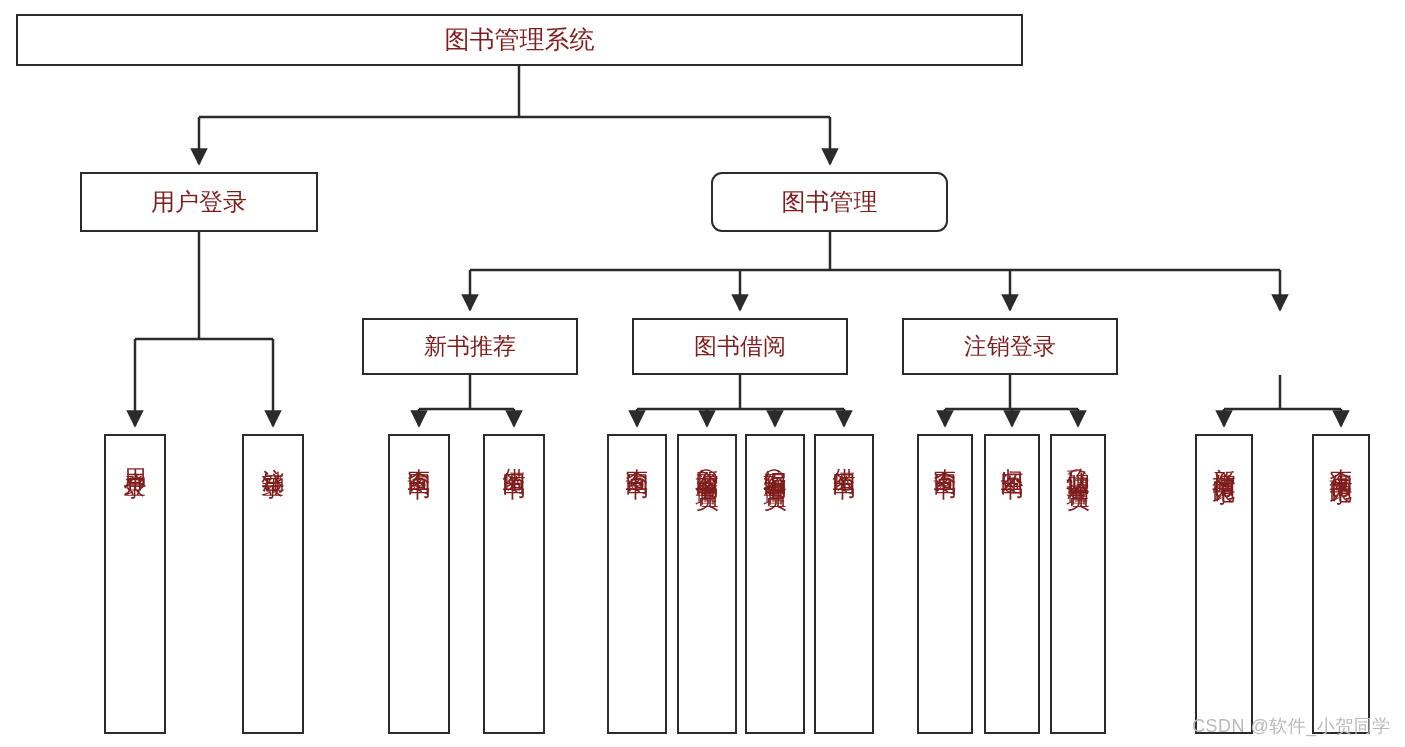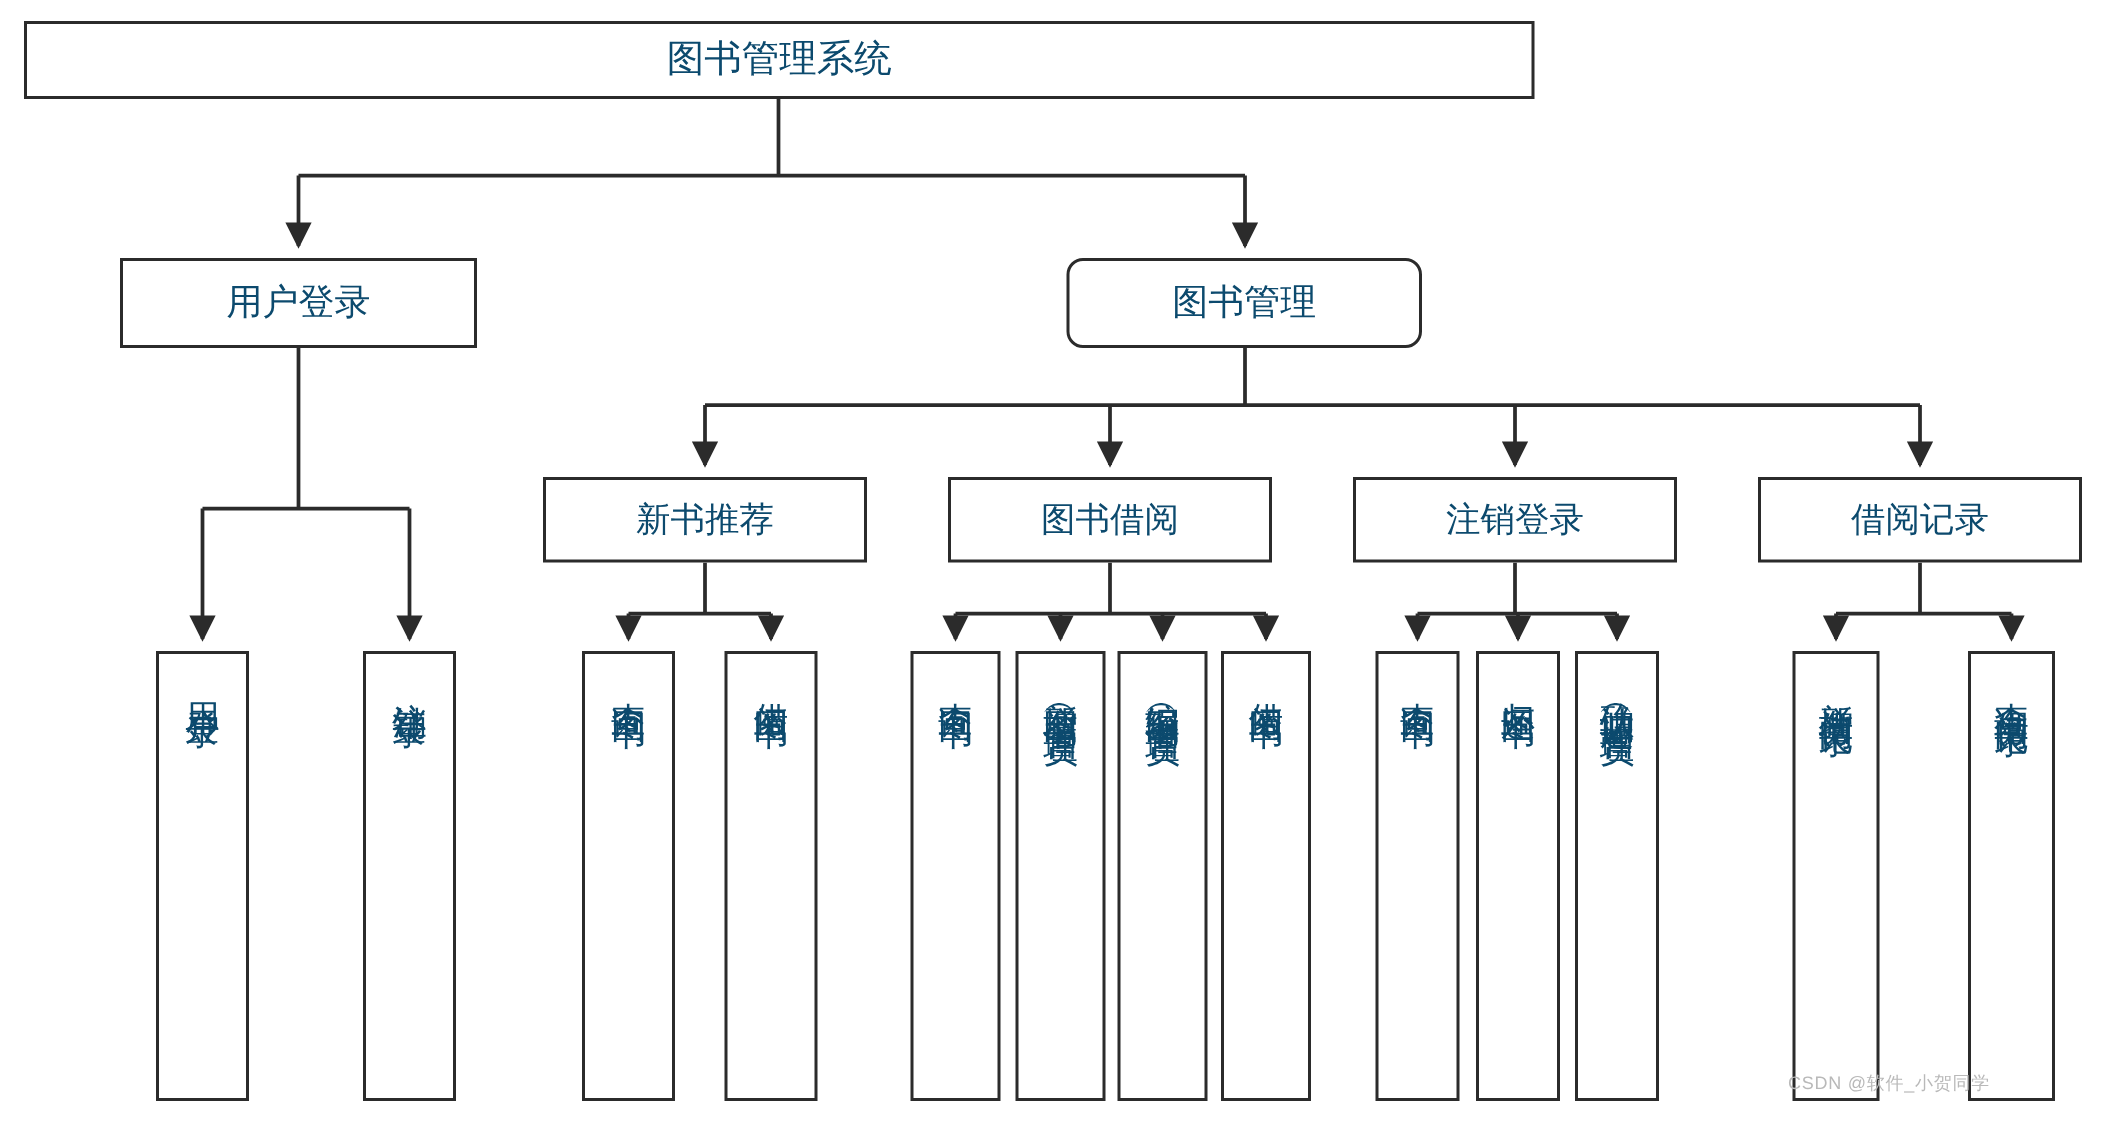--- a/index.html
+++ b/index.html
@@ -26,21 +26,21 @@
     pointer-events: none;
   }
   .node {
     position: absolute;
     box-sizing: border-box;
     background: #ffffff;
     border: 2.5px solid #2b2b2b;
     display: flex;
     align-items: center;
     justify-content: center;
-    color: #0c4a6e;
+    color: #7f1d1d;
     z-index: 2;
   }
   .node .node-label {
     display: block;
     text-align: center;
     line-height: 1.18;
     white-space: nowrap;
   }
   .node-root .node-label {
     font-size: 25px;
@@ -59,21 +59,21 @@
   .node-leaf .node-label {
     writing-mode: vertical-rl;
     text-orientation: upright;
     font-size: 23px;
     letter-spacing: 3px;
     line-height: 1;
     white-space: nowrap;
   }
   .watermark {
     position: absolute;
-    font-size: 12px;
+    font-size: 18px;
     color: #b9b9b9;
     white-space: nowrap;
     z-index: 5;
     letter-spacing: 0.5px;
   }
 </style>
 </head>
 <body>
 
 <div id="diagram-canvas">
@@ -141,23 +141,20 @@
 
   <div class="node node-l3" style="left: 362px; top: 318px; width: 216px; height: 57px;">
     <span class="node-label">新书推荐</span>
   </div>
   <div class="node node-l3" style="left: 632px; top: 318px; width: 216px; height: 57px;">
     <span class="node-label">图书借阅</span>
   </div>
   <div class="node node-l3" style="left: 902px; top: 318px; width: 216px; height: 57px;">
     <span class="node-label">注销登录</span>
   </div>
-  <div class="node node-l3" style="left: 1172px; top: 318px; width: 216px; height: 57px;">
-    <span class="node-label">借阅记录</span>
-  </div>
 
   <div class="node node-leaf" style="left: 104px; top: 434px; width: 62px; height: 300px;">
     <span class="node-label">用户登录</span>
   </div>
   <div class="node node-leaf" style="left: 242px; top: 434px; width: 62px; height: 300px;">
     <span class="node-label">注销登录</span>
   </div>
   <div class="node node-leaf" style="left: 388px; top: 434px; width: 62px; height: 300px;">
     <span class="node-label">查询图书</span>
   </div>

